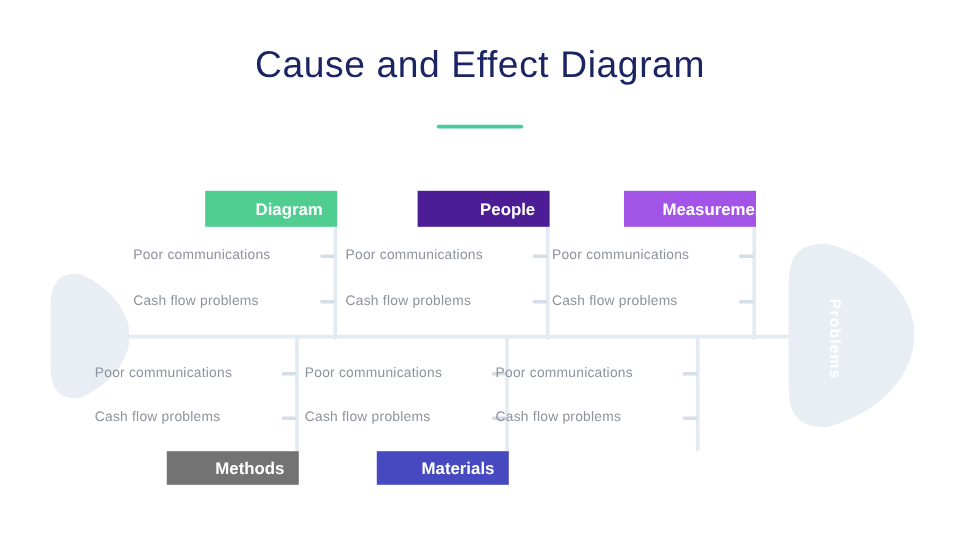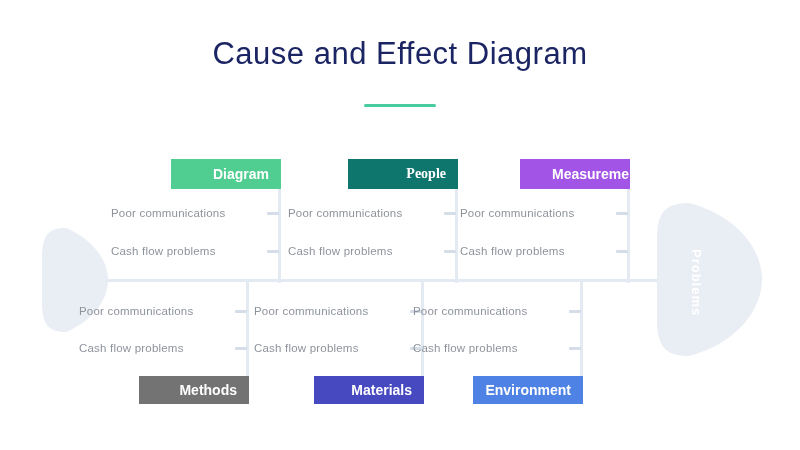--- a/index.html
+++ b/index.html
@@ -92,21 +92,21 @@
     <div class="vline"></div>
     <div class="cat-box" style="background: rgb(80, 206, 146);">Diagram</div>
     <div class="cause c1">Poor communications</div>
     <div class="tick t1"></div>
     <div class="cause c2">Cash flow problems</div>
     <div class="tick t2"></div>
   </div>
 
   <div class="branch top b1">
     <div class="vline"></div>
-    <div class="cat-box" style="background: #0f766e; font-family: Liberation Serif, serif;">People</div>
+    <div class="cat-box" style="background: #4c1d95;">People</div>
     <div class="cause c1">Poor communications</div>
     <div class="tick t1"></div>
     <div class="cause c2">Cash flow problems</div>
     <div class="tick t2"></div>
   </div>
 
   <div class="branch top b2">
     <div class="vline"></div>
     <div class="cat-box" style="background: rgb(162, 84, 230); padding-left: 32px;">Measurement</div>
     <div class="cause c1">Poor communications</div>
@@ -132,16 +132,15 @@
     <div class="tick t2"></div>
     <div class="cat-box" style="background: rgb(71, 73, 192);">Materials</div>
   </div>
 
   <div class="branch bottom b5">
     <div class="vline"></div>
     <div class="cause c1">Poor communications</div>
     <div class="tick t1"></div>
     <div class="cause c2">Cash flow problems</div>
     <div class="tick t2"></div>
-    <div class="cat-box" style="background: rgb(78, 130, 228);">Environment</div>
   </div>
 
 </div>
 
 </body></html>

